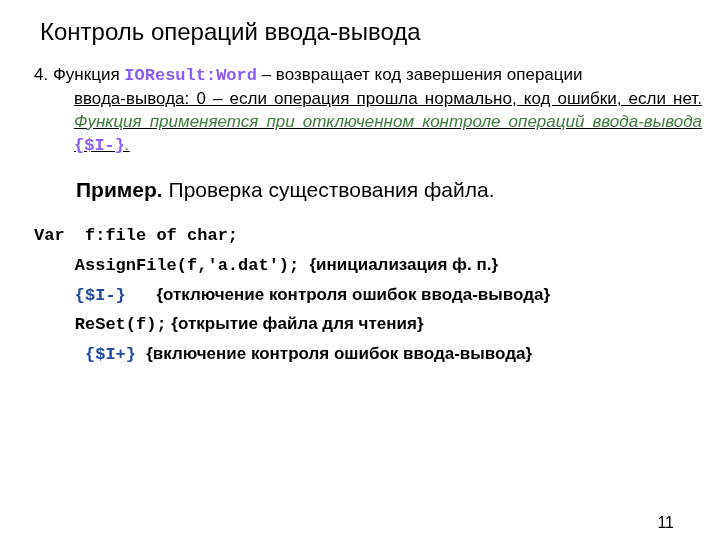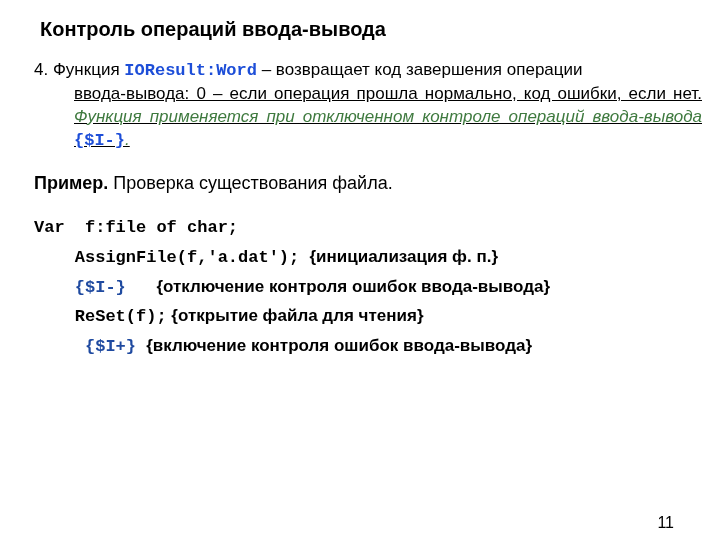--- a/index.html
+++ b/index.html
@@ -9,55 +9,56 @@
     background: #ffffff;
     font-family: Arial, Helvetica, sans-serif;
     color: #000;
     position: relative;
     overflow: hidden;
   }
   .slide {
     padding: 18px 18px 10px 34px;
   }
   .title {
-    font-size: 20px;
-    font-weight: bold;
+    font-size: 24px;
+    font-weight: normal;
     margin-bottom: 18px;
     margin-left: 6px;
   }
   .para {
     font-size: 17px;
     line-height: 1.35;
     text-align: justify;
     margin-bottom: 20px;
     padding-left: 0;
   }
   .para .indent2 {
     display: block;
     padding-left: 40px;
     text-decoration: underline;
   }
   .ex-label {
-    font-size: 18px;
+    font-size: 21px;
     margin-bottom: 20px;
+    margin-left: 42px;
   }
   .code {
     font-family: "Courier New", Courier, monospace;
     font-size: 17px;
     line-height: 1.7;
     font-weight: bold;
   }
   .code .line { white-space: pre; }
   .code .cmt {
     font-family: Arial, Helvetica, sans-serif;
     font-weight: bold;
   }
   .blue { color: #1f4aa0; }
   .green { color: #3f7a3f; font-style: italic; }
-  .mono-blue { color: #1d4ed8; font-family: "Courier New", monospace; font-weight: bold; font-style: normal; }
+  .mono-blue { color: #8b5cf6; font-family: "Courier New", monospace; font-weight: bold; font-style: normal; }
   .page-num {
     position: absolute;
     bottom: 8px;
     right: 46px;
     font-size: 16px;
     font-family: Arial, sans-serif;
   }
   .bold { font-weight: bold; }
 </style>
 </head>

